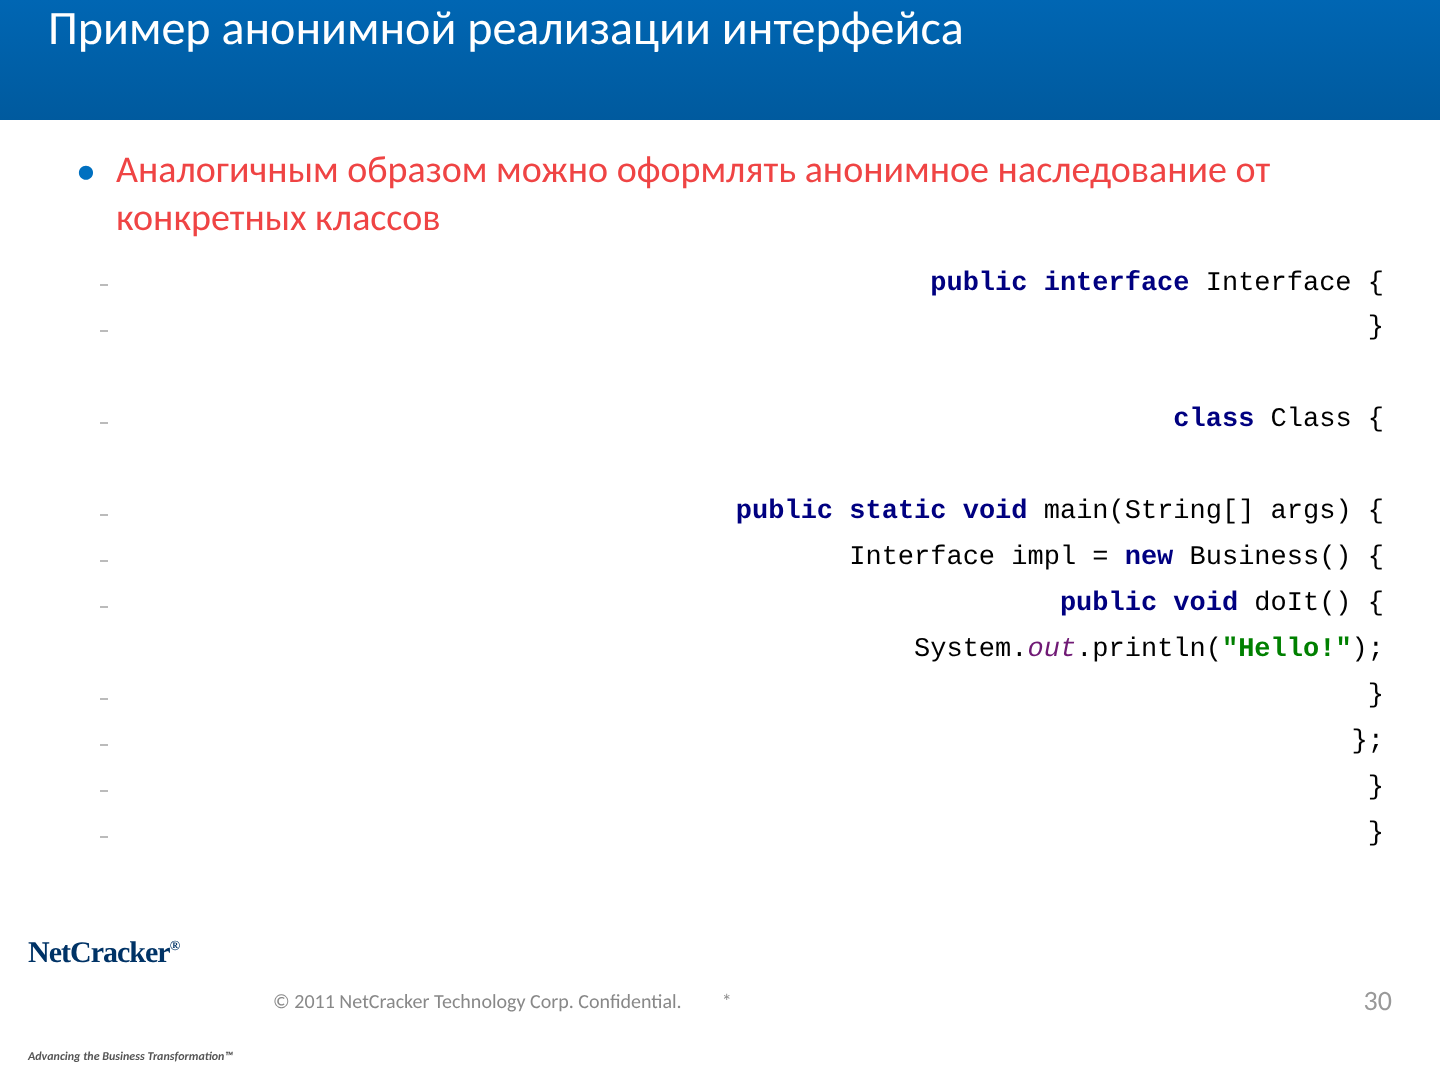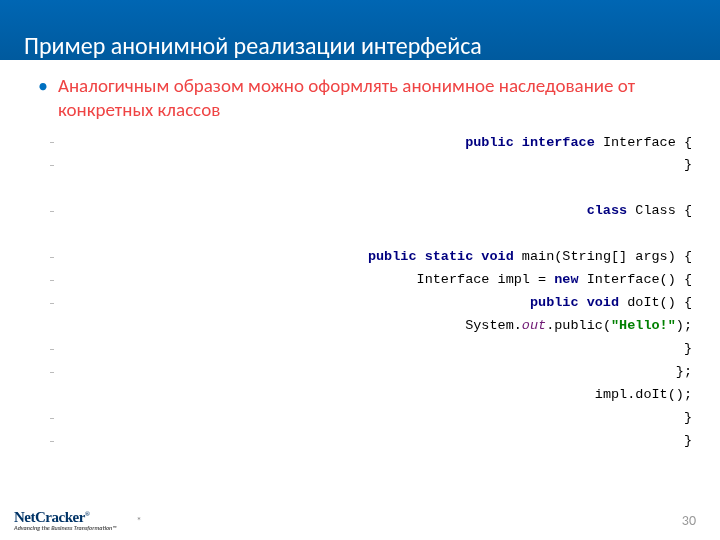--- a/index.html
+++ b/index.html
@@ -1,32 +1,32 @@
 <!DOCTYPE html>
 <html><head>
 <meta charset="utf-8">
 <style>
   * { box-sizing: border-box; margin: 0; padding: 0; }
   body { width: 720px; height: 540px; font-family: Calibri, Arial, sans-serif; background: #fff; overflow: hidden; position: relative; }
-  .header { background: linear-gradient(to bottom, #0066b3, #005a9e); height: 60px; width: 100%; display: flex; align-items: flex-end; padding: 0 24px; }
+  .header { background: linear-gradient(to bottom, #0066b3, #005a9e); height: 60px; width: 100%; display: flex; align-items: flex-start; padding: 0 24px; }
   .header h1 { color: #fff; font-weight: 400; font-size: 24px; }
   .content { padding: 14px 28px 0 38px; }
   .bullet-row { display: flex; align-items: flex-start; gap: 10px; margin-bottom: 10px; }
   .bullet { color: #0070c0; font-size: 20px; line-height: 1.2; }
   .bullet-text { font-size: 19px; color: #ef4444; line-height: 1.25; }
   .code-block { font-family: 'Courier New', Consolas, monospace; font-size: 13.5px; line-height: 1.7; margin-left: 12px; margin-top: 4px; }
   .code-line { white-space: pre; position: relative; padding-left: 12px; text-align: right; }
   .gutter { position: absolute; left: 0; top: 0; width: 8px; height: 100%; display: flex; align-items: center; }
   .gutter-tick { width: 4px; height: 1px; background: #bbb; }
   .kw { color: #000080; font-weight: bold; }
   .name { color: #000; }
   .str { color: #008000; font-weight: bold; }
   .field { color: #701a75; font-style: italic; }
   .footer { position: absolute; bottom: 8px; left: 0; width: 100%; display: flex; align-items: center; padding: 0 24px 0 14px; }
-  .logo { display: flex; flex-direction: column; align-items: flex-start; }
+  .logo { display: flex; flex-direction: column; align-items: flex-start; gap: 40px; }
   .logo-main { font-family: Georgia, serif; color: #003366; font-size: 15px; font-weight: bold; letter-spacing: -0.5px; }
   .logo-main .net { color: #003366; }
   .logo-main .cracker { color: #003366; }
   .logo-sup { font-size: 7px; color: #003366; position: relative; top: -6px; }
   .logo-tag { font-size: 6px; color: #555; font-style: italic; margin-top: -2px; font-weight: bold; }
   .footer-text { font-size: 10px; color: #888; margin-left: 20px; }
   .footer-star { font-size: 10px; color: #888; margin-left: 20px; }
   .page-num { margin-left: auto; font-size: 14px; color: #999; }
 </style>
 </head>
@@ -42,33 +42,33 @@
     <span class="bullet-text">Аналогичным образом можно оформлять анонимное наследование от конкретных классов</span>
   </div>
 
   <div class="code-block">
     <div class="code-line"><span class="gutter"><span class="gutter-tick"></span></span><span class="kw">public</span> <span class="kw">interface</span> <span class="name">Interface</span><span> {</span></div>
     <div class="code-line"><span class="gutter"><span class="gutter-tick"></span></span><span>}</span></div>
     <div class="code-line">&nbsp;</div>
     <div class="code-line"><span class="gutter"><span class="gutter-tick"></span></span><span class="kw">class</span><span class="name"> Class</span><span> {</span></div>
     <div class="code-line">&nbsp;</div>
     <div class="code-line"><span class="gutter"><span class="gutter-tick"></span></span>    <span class="kw">public</span> <span class="kw">static</span> <span class="kw">void</span><span> main(String[] args) {</span></div>
-    <div class="code-line"><span class="gutter"><span class="gutter-tick"></span></span>        <span>Interface impl = </span><span class="kw">new</span><span> Interface() {</span></div>
+    <div class="code-line"><span class="gutter"><span class="gutter-tick"></span></span>        <span>Interface impl = </span><span class="kw">new</span><span> Business() {</span></div>
     <div class="code-line"><span class="gutter"><span class="gutter-tick"></span></span>            <span class="kw">public</span> <span class="kw">void</span><span> doIt() {</span></div>
-    <div class="code-line">                <span>System.</span><span class="field">out</span><span>.public(</span><span class="str">"Hello!"</span><span>);</span></div>
+    <div class="code-line">                <span>System.</span><span class="field">out</span><span>.println(</span><span class="str">"Hello!"</span><span>);</span></div>
     <div class="code-line"><span class="gutter"><span class="gutter-tick"></span></span>            <span>}</span></div>
     <div class="code-line"><span class="gutter"><span class="gutter-tick"></span></span>        <span>};</span></div>
-    <div class="code-line">        <span>impl.doIt();</span></div>
     <div class="code-line"><span class="gutter"><span class="gutter-tick"></span></span>    <span>}</span></div>
     <div class="code-line"><span class="gutter"><span class="gutter-tick"></span></span><span>}</span></div>
   </div>
 </div>
 
 <div class="footer">
   <div class="logo">
     <div class="logo-main">
       <span class="net">Net</span><span class="cracker">Cracker</span><span class="logo-sup">®</span>
     </div>
     <div class="logo-tag">Advancing the Business Transformation™</div>
   </div>
+  <span class="footer-text">© 2011 NetCracker Technology Corp. Confidential.</span>
   <span class="footer-star">*</span>
   <span class="page-num">30</span>
 </div>
 
 </body></html>

